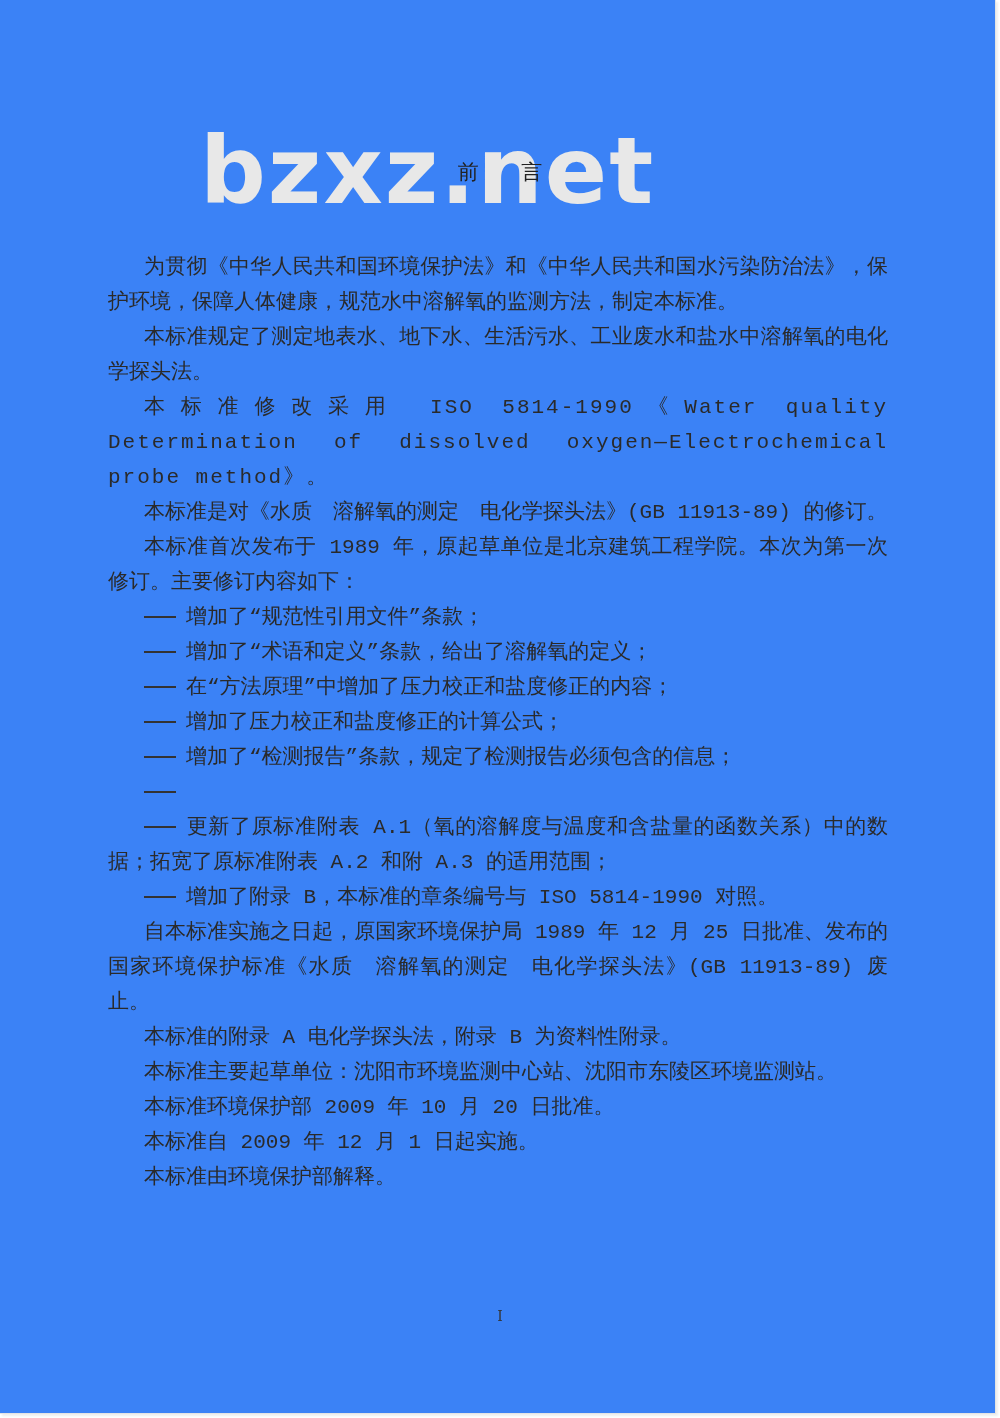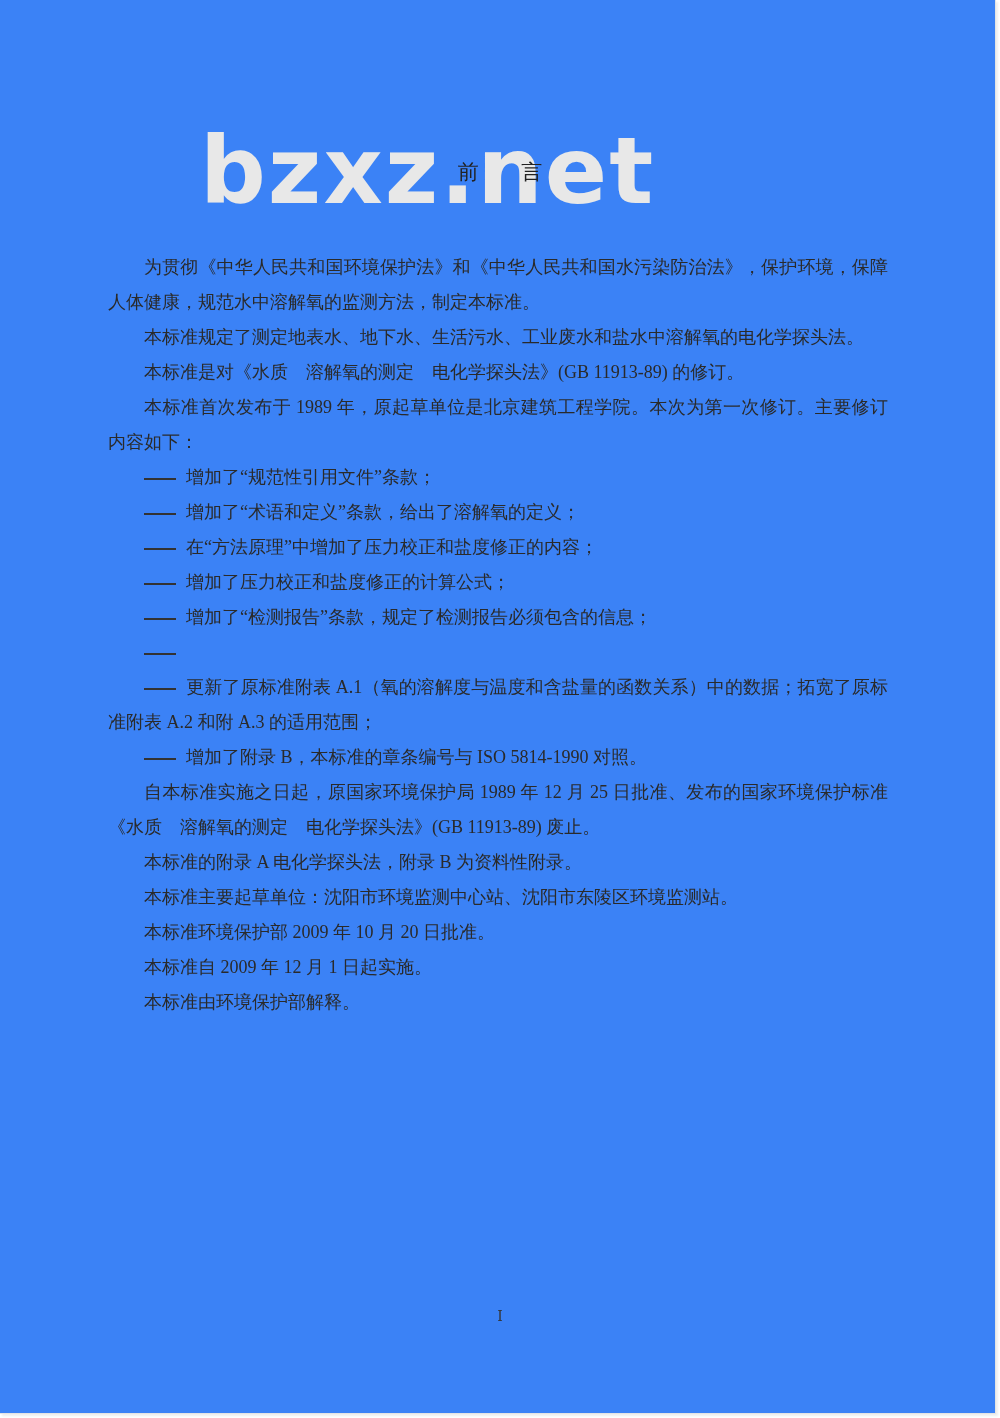--- a/index.html
+++ b/index.html
@@ -17,21 +17,21 @@
       font-size: 92px; letter-spacing: 2px; line-height: 1;
       color: #e8e8e8; white-space: nowrap;
     }
     .title {
       position: absolute; left: 0; width: 1000px; top: 158px; text-align: center;
       font-family: "DejaVu Sans", sans-serif; font-size: 21px; color: #222;
       letter-spacing: 18px; padding-left: 9px;
     }
     .body {
       position: absolute; left: 108px; top: 250px; width: 780px;
-      font-family: Liberation Serif, serif; font-size: 18px; color: #2a2a2a;
+      font-family: Liberation Mono, monospace; font-size: 21px; color: #2a2a2a;
       line-height: 35px;
     }
     .p { text-indent: 36px; margin: 0; text-align: justify; }
     .item { text-indent: 36px; margin: 0; text-align: justify; }
     .dash { display: inline-block; width: 32px; height: 0; border-top: 2px solid #333; vertical-align: middle; margin-right: 10px; text-indent: 0; }
     .spaced { letter-spacing: 2px; }
     .pagenum {
       position: absolute; left: 0; width: 1000px; top: 1308px; text-align: center;
       font-family: "DejaVu Serif", serif; font-size: 14px; color: #333;
     }
@@ -39,20 +39,21 @@
 </head>
 <body>
 
 <div class="page">
   <div class="watermark">bzxz.net</div>
   <div class="title">前 言</div>
 
   <div class="body">
     <p class="p">为贯彻《中华人民共和国环境保护法》和《中华人民共和国水污染防治法》，保护环境，保障人体健康，规范水中溶解氧的监测方法，制定本标准。</p>
     <p class="p">本标准规定了测定地表水、地下水、生活污水、工业废水和盐水中溶解氧的电化学探头法。</p>
+    <p class="p spaced">本标准修改采用 ISO 5814-1990《Water quality Determination of dissolved oxygen—Electrochemical probe method》。</p>
     <p class="p">本标准是对《水质　溶解氧的测定　电化学探头法》(GB 11913-89) 的修订。</p>
     <p class="p">本标准首次发布于 1989 年，原起草单位是北京建筑工程学院。本次为第一次修订。主要修订内容如下：</p>
 
     <div>
       <p class="item"><span class="dash"></span><span>增加了“规范性引用文件”条款；</span></p>
       <p class="item"><span class="dash"></span><span>增加了“术语和定义”条款，给出了溶解氧的定义；</span></p>
       <p class="item"><span class="dash"></span><span>在“方法原理”中增加了压力校正和盐度修正的内容；</span></p>
       <p class="item"><span class="dash"></span><span>增加了压力校正和盐度修正的计算公式；</span></p>
       <p class="item"><span class="dash"></span><span>增加了“检测报告”条款，规定了检测报告必须包含的信息；</span></p>
       <p class="item"><span class="dash"></span></p>

